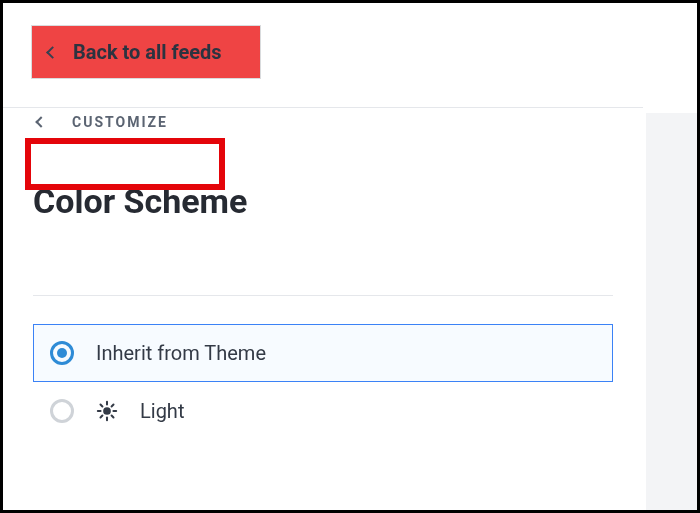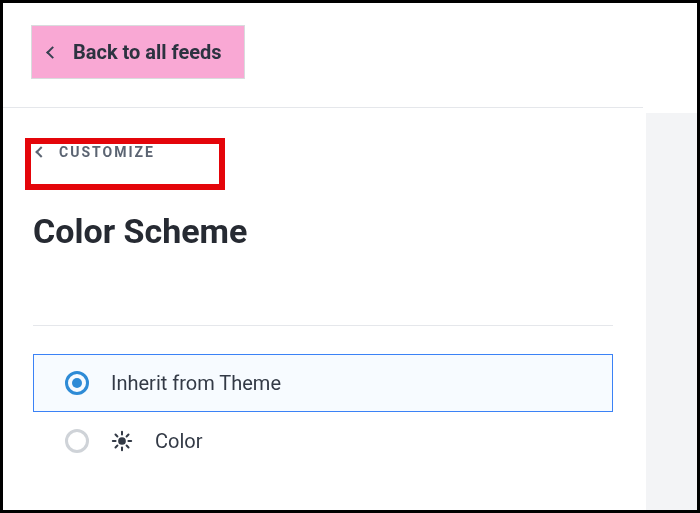--- a/index.html
+++ b/index.html
@@ -1,30 +1,30 @@
 <!DOCTYPE html>
 <html><head>
 <meta charset="utf-8">
 <style>
   * { box-sizing: border-box; margin: 0; padding: 0; }
   html, body { width: 700px; height: 513px; font-family: -apple-system, BlinkMacSystemFont, "Segoe UI", Roboto, Helvetica, Arial, sans-serif; background: #fff; color: #1f2937; }
   body { border: 3px solid #000; position: relative; overflow: hidden; }
   .top-area { padding: 22px 28px 28px; }
-  .back-btn { display: inline-flex; align-items: center; gap: 16px; background: #f9a8d4; border: 1px solid #d9dbdd; padding: 14px 22px 14px 16px; cursor: pointer; }
+  .back-btn { display: inline-flex; align-items: center; gap: 16px; background: #ef4444; border: 1px solid #d9dbdd; padding: 14px 38px 14px 16px; cursor: pointer; }
   .back-btn .chev { width: 9px; height: 9px; border-left: 2.5px solid #374151; border-bottom: 2.5px solid #374151; transform: rotate(45deg); }
   .back-btn .lbl { font-size: 20px; font-weight: 700; color: #2c3340; }
   .panel { border-top: 1px solid #e5e7eb; padding: 0 30px; position: relative; width: 640px; }
   .preview-strip { position: absolute; left: 643px; top: 110px; width: 54px; height: 400px; background: #f3f4f6; }
-  .breadcrumb { display: inline-flex; align-items: center; gap: 14px; margin-top: 30px; padding: 6px 10px 6px 4px; cursor: pointer; justify-content: center; }
+  .breadcrumb { display: inline-flex; align-items: center; gap: 27px; padding: 6px 10px 6px 4px; cursor: pointer; justify-content: center; }
   .breadcrumb .chev { width: 8px; height: 8px; border-left: 2px solid #5b6472; border-bottom: 2px solid #5b6472; transform: rotate(45deg); }
   .breadcrumb .lbl { font-size: 14px; font-weight: 700; letter-spacing: 2px; color: #5b6472; text-transform: uppercase; }
   .highlight-box { position: absolute; left: 22px; top: 135px; width: 200px; height: 52px; border: 6px solid #e4050a; pointer-events: none; }
   .page-title { font-size: 34px; font-weight: 700; color: #262a32; margin-top: 45px; }
   .options { margin-top: 74px; border-top: 1px solid #e5e7eb; padding-top: 28px; }
-  .option { display: flex; align-items: center; gap: 22px; padding: 16px 31px; border: 1px solid transparent; cursor: pointer; text-align: center; }
+  .option { display: flex; align-items: center; gap: 22px; padding: 16px 16px; border: 1px solid transparent; cursor: pointer; text-align: center; }
   .option.selected { border: 1px solid #3B82F6; background: #f7fbff; }
   .radio { width: 24px; height: 24px; border-radius: 50%; border: 3px solid #cfd3d8; display: flex; align-items: center; justify-content: center; flex-shrink: 0; }
   .option.selected .radio { border-color: #2e8bd6; }
   .radio .dot { width: 10px; height: 10px; border-radius: 50%; background: #2e8bd6; display: none; }
   .option.selected .radio .dot { display: block; }
   .option .icon-svg { width: 22px; height: 22px; flex-shrink: 0; }
   .option .opt-label { font-size: 20px; color: #333a46; }
 </style>
 </head>
 <body>
@@ -63,19 +63,19 @@
           <line x1="12" y1="2" x2="12" y2="5"></line>
           <line x1="12" y1="19" x2="12" y2="22"></line>
           <line x1="2" y1="12" x2="5" y2="12"></line>
           <line x1="19" y1="12" x2="22" y2="12"></line>
           <line x1="4.9" y1="4.9" x2="7" y2="7"></line>
           <line x1="17" y1="17" x2="19.1" y2="19.1"></line>
           <line x1="4.9" y1="19.1" x2="7" y2="17"></line>
           <line x1="17" y1="7" x2="19.1" y2="4.9"></line>
         </g>
       </svg>
-      <span class="opt-label">Color</span>
+      <span class="opt-label">Light</span>
     </div>
 
   </div>
 </div>
 
 <div class="highlight-box"></div>
 
 </body></html>

